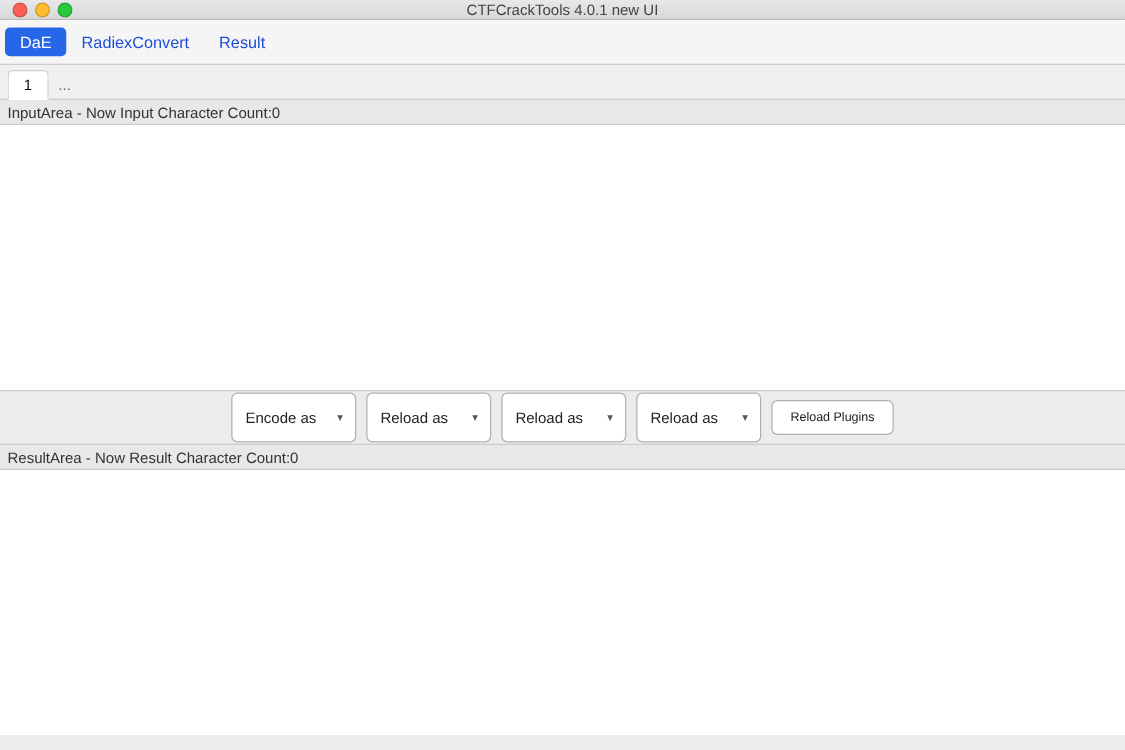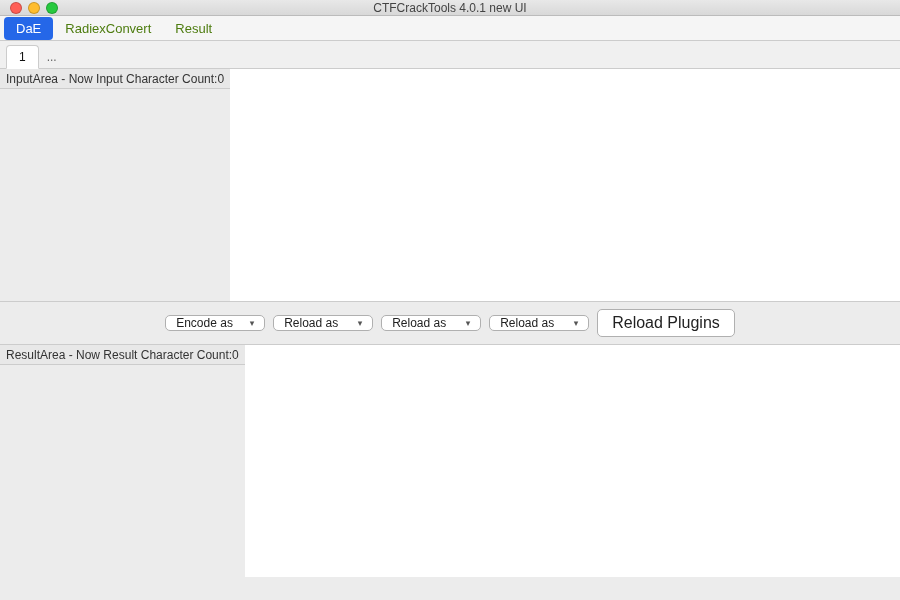--- a/index.html
+++ b/index.html
@@ -50,32 +50,32 @@
     .traffic-light.maximize { background: #27c93f; }
 
     .title-text {
       font-size: 12px;
       color: #444;
       font-weight: 500;
     }
 
     
     .menu-bar {
-      height: 25px;
+      height: 36px;
       background: #f5f5f5;
       border-bottom: 1px solid #ccc;
       display: flex;
       align-items: center;
       padding: 0 4px;
     }
 
     .menu-item {
       padding: 4px 12px;
       font-size: 13px;
-      color: #4d7c0f;
+      color: #1d4ed8;
       cursor: pointer;
       border-radius: 4px;
     }
 
     .menu-item.active {
       background: #2567e8;
       color: white;
     }
 
     
@@ -118,21 +118,21 @@
     .main-content {
       display: flex;
       flex-direction: column;
       height: calc(600px - 28px - 36px - 28px);
     }
 
     
     .input-section {
       flex: 1;
       display: flex;
-      flex-direction: row;
+      flex-direction: column;
       min-height: 0;
     }
 
     .area-label {
       background: #e8e8e8;
       border-bottom: 1px solid #ccc;
       padding: 2px 6px;
       font-size: 12px;
       color: #333;
       height: 20px;
@@ -159,21 +159,21 @@
       border-top: 1px solid #ccc;
       border-bottom: 1px solid #ccc;
       display: flex;
       align-items: center;
       justify-content: center;
       gap: 8px;
       padding: 0 10px;
     }
 
     .dropdown-btn {
-      height: 16px;
+      height: 40px;
       background: white;
       border: 1px solid #b0b0b0;
       border-radius: 5px;
       padding: 0 10px;
       font-size: 12px;
       color: #222;
       cursor: pointer;
       display: flex;
       align-items: center;
       gap: 6px;
@@ -185,29 +185,30 @@
       font-size: 9px;
       color: #555;
     }
 
     .action-btn {
       height: 28px;
       background: white;
       border: 1px solid #b0b0b0;
       border-radius: 5px;
       padding: 0 14px;
-      font-size: 16px;
+      font-size: 10px;
       color: #222;
       cursor: pointer;
     }
 
     
     .result-section {
       flex: 1;
       display: flex;
+      flex-direction: column;
       min-height: 0;
     }
   </style>
 </head>
 <body>
 
 <div class="title-bar">
   <div class="title-bar-buttons">
     <div class="traffic-light close"></div>
     <div class="traffic-light minimize"></div>

